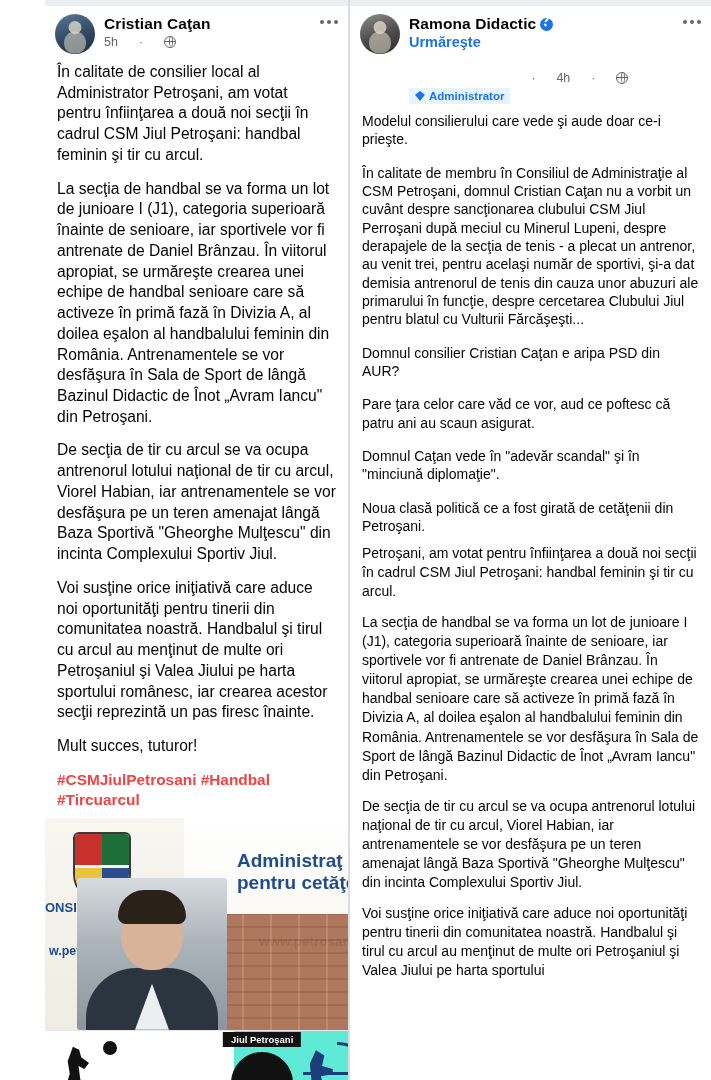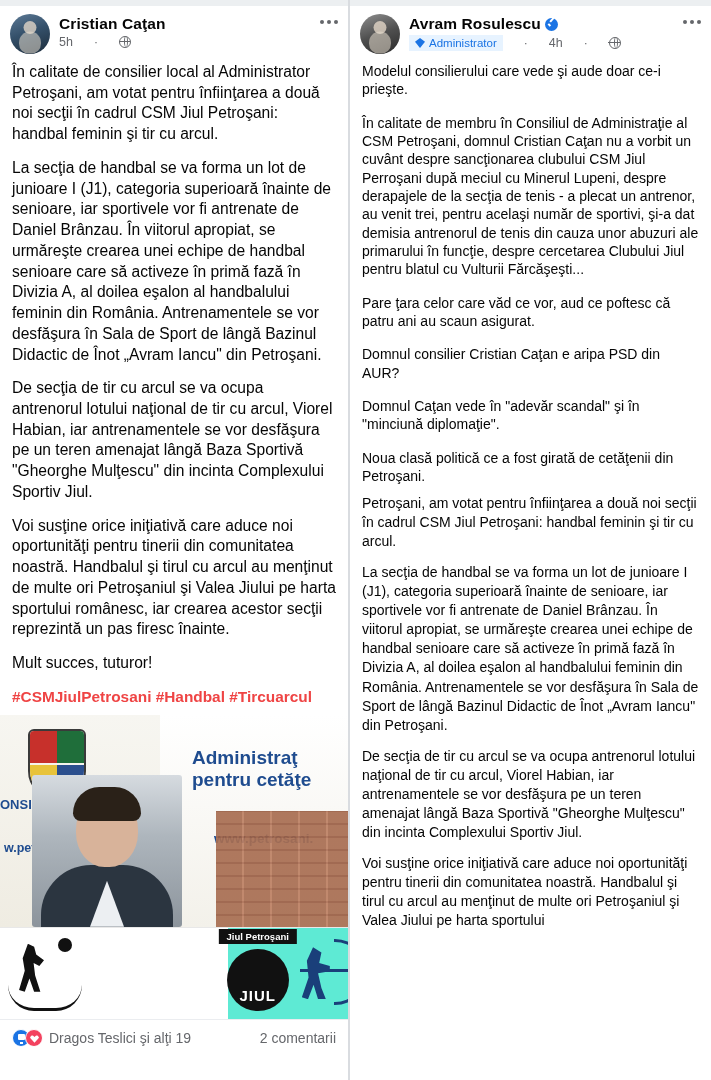--- a/index.html
+++ b/index.html
@@ -22,21 +22,21 @@
     width: 2px;
     background: #d9dce0;
     flex: 0 0 2px;
   }
   .pane {
     position: relative;
     height: 1080px;
     overflow: hidden;
     background: #ffffff;
   }
-  .pane-left { width: 348px; flex: 0 0 348px; }
+  .pane-left { width: 348px; flex: 0 0 348px; padding-left: 45px; }
   .pane-right { width: 361px; flex: 0 0 361px; }
 
   
   .post-header {
     display: flex;
     align-items: flex-start;
     padding: 8px 10px 2px 10px;
   }
   .avatar {
     width: 40px; height: 40px;
@@ -115,21 +115,22 @@
   }
   .admin-badge {
     display: inline-flex;
     align-items: center;
     gap: 4px;
     background: #e7f3ff;
     color: #1b74e4;
     border-radius: 0;
     padding: 2px 6px;
     font-size: 11.5px;
-    font-weight: normal;
+    font-weight: bold;
+    margin-top: 36px;
   }
   .admin-badge .gem {
     width: 10px; height: 10px;
     background: #1b74e4;
     clip-path: polygon(50% 0%, 100% 38%, 50% 100%, 0% 38%);
     flex: 0 0 10px;
   }
   .dot-sep { color:#65676b; font-size: 12px; }
   .globe {
     width: 12px; height: 12px;
@@ -559,23 +560,24 @@
 
   <div class="pane pane-right">
     <div class="topbar"></div>
 
     <div class="post-header">
       <div class="avatar a2">
           <span class="head"></span>
         </div>
       <div class="hdr-text">
         <div class="name-row">
-          <span class="author">Avram Rosulescu</span>
+          <span class="author">Ramona Didactic</span>
           <span class="verified"></span>
         </div>
+        <div class="follow">Urmăreşte</div>
         <div class="meta-row">
           <span class="admin-badge">
             <span class="gem"></span>
             <span>Administrator</span>
           </span>
           <span class="dot-sep">·</span>
           <span>4h</span>
           <span class="dot-sep">·</span>
           <span class="globe"></span>
         </div>
@@ -583,22 +585,22 @@
       <div class="menu-dots">
         <span></span>
           <span></span>
           <span></span>
       </div>
     </div>
 
     <div class="post-body post-body-lg">
       <div class="para">Modelul consilierului care vede şi aude doar ce-i prieşte.</div>
       <div class="para">În calitate de membru în Consiliul de Administraţie al CSM Petroşani, domnul Cristian Caţan nu a vorbit un cuvânt despre sancţionarea clubului CSM Jiul Perroşani după meciul cu Minerul Lupeni, despre derapajele de la secţia de tenis - a plecat un antrenor, au venit trei, pentru acelaşi număr de sportivi, şi-a dat demisia antrenorul de tenis din cauza unor abuzuri ale primarului în funcţie, despre cercetarea Clubului Jiul pentru blatul cu Vulturii Fărcăşeşti...</div>
+      <div class="para">Domnul consilier Cristian Caţan e aripa PSD din AUR?</div>
       <div class="para">Pare ţara celor care văd ce vor, aud ce poftesc că patru ani au scaun asigurat.</div>
-      <div class="para">Domnul consilier Cristian Caţan e aripa PSD din AUR?</div>
       <div class="para">Domnul Caţan vede în "adevăr scandal" şi în "minciună diplomaţie".</div>
       <div class="para">Noua clasă politică ce a fost girată de cetăţenii din  Petroşani.</div>
     </div>
 
     <div class="post-body" style="margin-top:-12px;">
       <div class="para small">Petroşani, am votat pentru înfiinţarea a două noi secţii în cadrul CSM Jiul Petroşani: handbal feminin şi tir cu arcul.</div>
       <div class="para small">La secţia de handbal se va forma un lot de junioare I (J1), categoria superioară înainte de senioare, iar sportivele vor fi antrenate  de Daniel Brânzau. În viitorul apropiat, se urmăreşte crearea unei echipe de handbal senioare care să activeze în primă fază în Divizia A, al doilea eşalon al handbalului feminin din România. Antrenamentele se vor desfăşura în Sala de Sport de lângă Bazinul Didactic de Înot „Avram Iancu" din Petroşani.</div>
       <div class="para small">De secţia de tir cu arcul se va ocupa antrenorul lotului naţional de tir cu arcul, Viorel Habian, iar antrenamentele se vor desfăşura pe un teren amenajat lângă Baza Sportivă "Gheorghe Mulţescu" din incinta Complexului Sportiv Jiul.</div>
       <div class="para small">Voi susţine orice iniţiativă care aduce noi oportunităţi pentru tinerii din comunitatea noastră. Handbalul şi tirul cu arcul au menţinut de multe ori Petroşaniul şi Valea Jiului pe harta sportului</div>
     </div>

